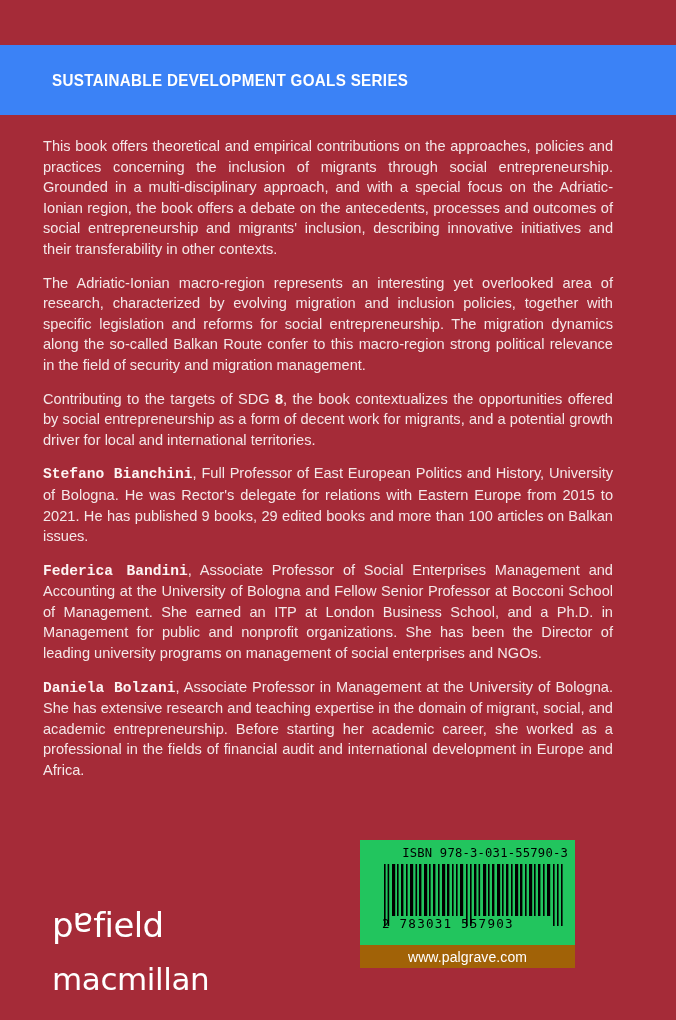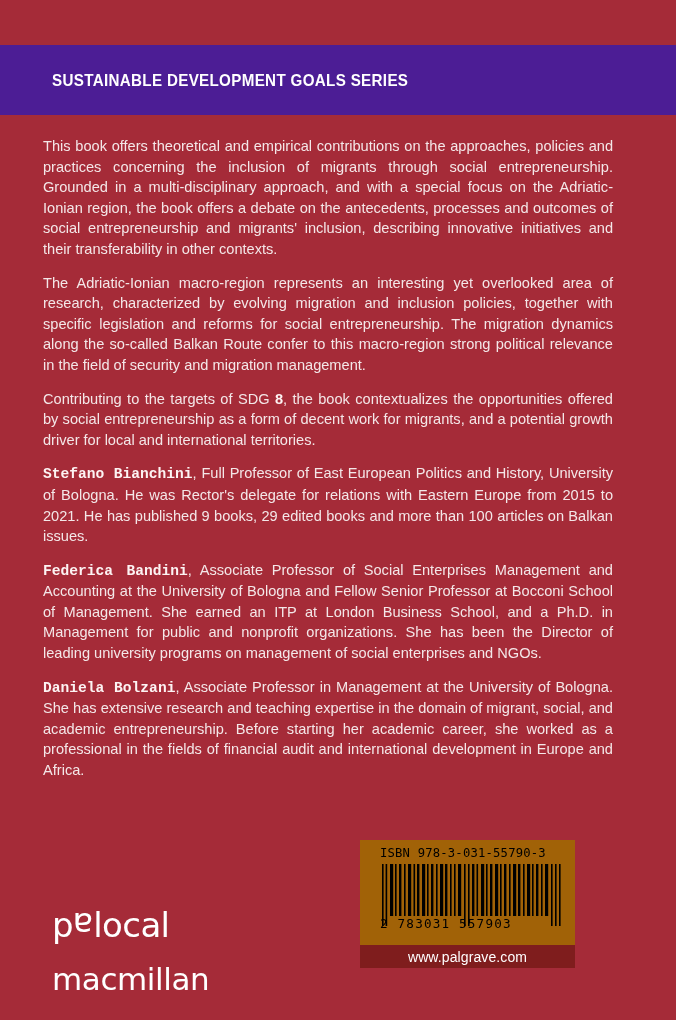--- a/index.html
+++ b/index.html
@@ -18,21 +18,21 @@
     overflow: hidden;
     box-sizing: border-box;
   }
   
   .series-band {
     position: absolute;
     left: 0;
     top: 45px;
     width: 100%;
     height: 70px;
-    background: #4c1d95;
+    background: #3b82f6;
     display: flex;
     align-items: center;
   }
   .series-title {
     margin-left: 52px;
     color: #ffffff;
     font-family: "Liberation Sans Narrow", "Liberation Sans", sans-serif;
     font-weight: bold;
     font-size: 16.5px;
     letter-spacing: 0.35px;
@@ -87,29 +87,29 @@
     margin-top: 22px;
   }
   
   .barcode-wrap {
     position: absolute;
     left: 360px;
     top: 840px;
     width: 215px;
   }
   .barcode-box {
-    background: #a16207;
+    background: #22c55e;
     padding: 5px 7px 4px 20px;
     box-sizing: border-box;
     width: 215px;
     height: 105px;
     display: flex;
     flex-direction: column;
     justify-content: flex-start;
-    align-items: flex-start;
+    align-items: flex-end;
   }
   .isbn-text {
     font-family: "DejaVu Sans Mono", "Liberation Mono", monospace;
     font-size: 12.2px;
     color: #000000;
     letter-spacing: 0.2px;
     white-space: nowrap;
     margin-top: 1px;
   }
   .bars {
@@ -124,21 +124,21 @@
     color: #000000;
     letter-spacing: 1.2px;
     white-space: nowrap;
     margin-top: -10px;
     width: 186px;
     text-align: left;
   }
   .palgrave-url {
     width: 215px;
     height: 23px;
-    background: #7f1d1d;
+    background: #a16207;
     display: flex;
     align-items: center;
     justify-content: center;
     box-sizing: border-box;
   }
   .palgrave-url span {
     color: #ffffff;
     font-size: 14px;
     letter-spacing: 0.1px;
   }
@@ -162,21 +162,21 @@
 
     <p class="para bio"><span class="bio-name">Stefano Bianchini</span><span>, Full Professor of East European Politics and History, University of Bologna. He was Rector's delegate for relations with Eastern Europe from 2015 to 2021. He has published 9 books, 29 edited books and more than 100 articles on Balkan issues.</span></p>
 
     <p class="para bio"><span class="bio-name">Federica Bandini</span><span>, Associate Professor of Social Enterprises Management and Accounting at the University of Bologna and Fellow Senior Professor at Bocconi School of Management. She earned an ITP at London Business School, and a Ph.D. in Management for public and nonprofit organizations. She has been the Director of leading university programs on management of social enterprises and NGOs.</span></p>
 
     <p class="para bio"><span class="bio-name">Daniela Bolzani</span><span>, Associate Professor in Management at the University of Bologna. She has extensive research and teaching expertise in the domain of migrant, social, and academic entrepreneurship. Before starting her academic career, she worked as a professional in the fields of financial audit and international development in Europe and Africa.</span></p>
 
   </div>
 
   <div class="logo">
-    <span class="logo-top"><span>p</span><span class="logo-rot">a</span><span>local</span></span>
+    <span class="logo-top"><span>p</span><span class="logo-rot">a</span><span>field</span></span>
     <span class="logo-bottom">macmillan</span>
   </div>
 
   <div class="barcode-wrap">
     <div class="barcode-box">
       <div class="isbn-text">ISBN 978-3-031-55790-3</div>
 
       <svg class="bars" viewBox="0 0 186 62" preserveAspectRatio="none">
         <g fill="#000000">
           <rect x="2" y="0" width="1.6" height="62"></rect>

